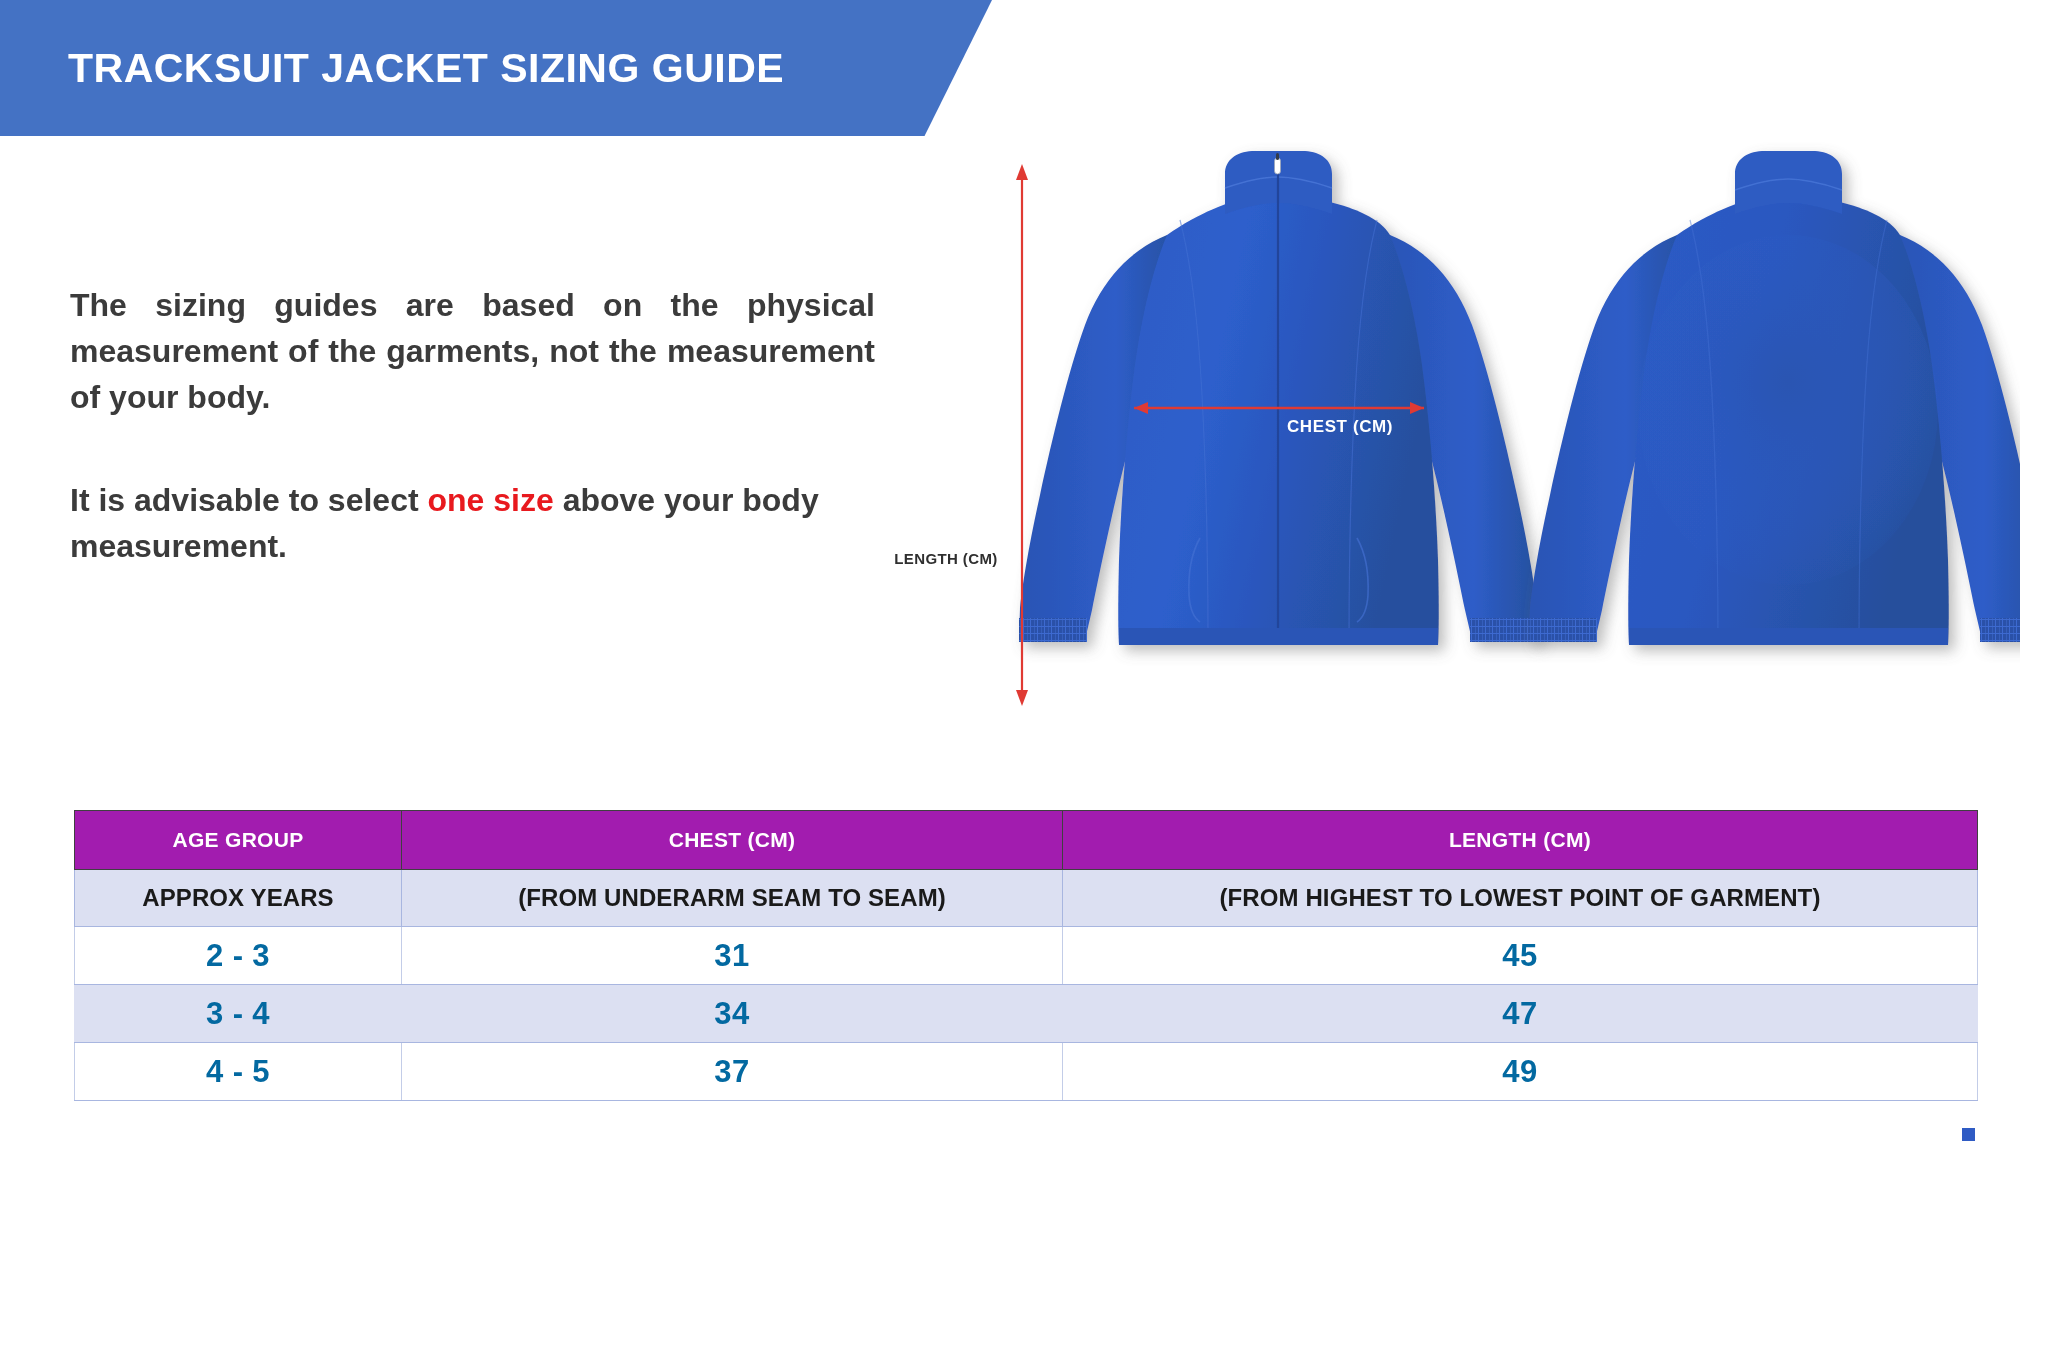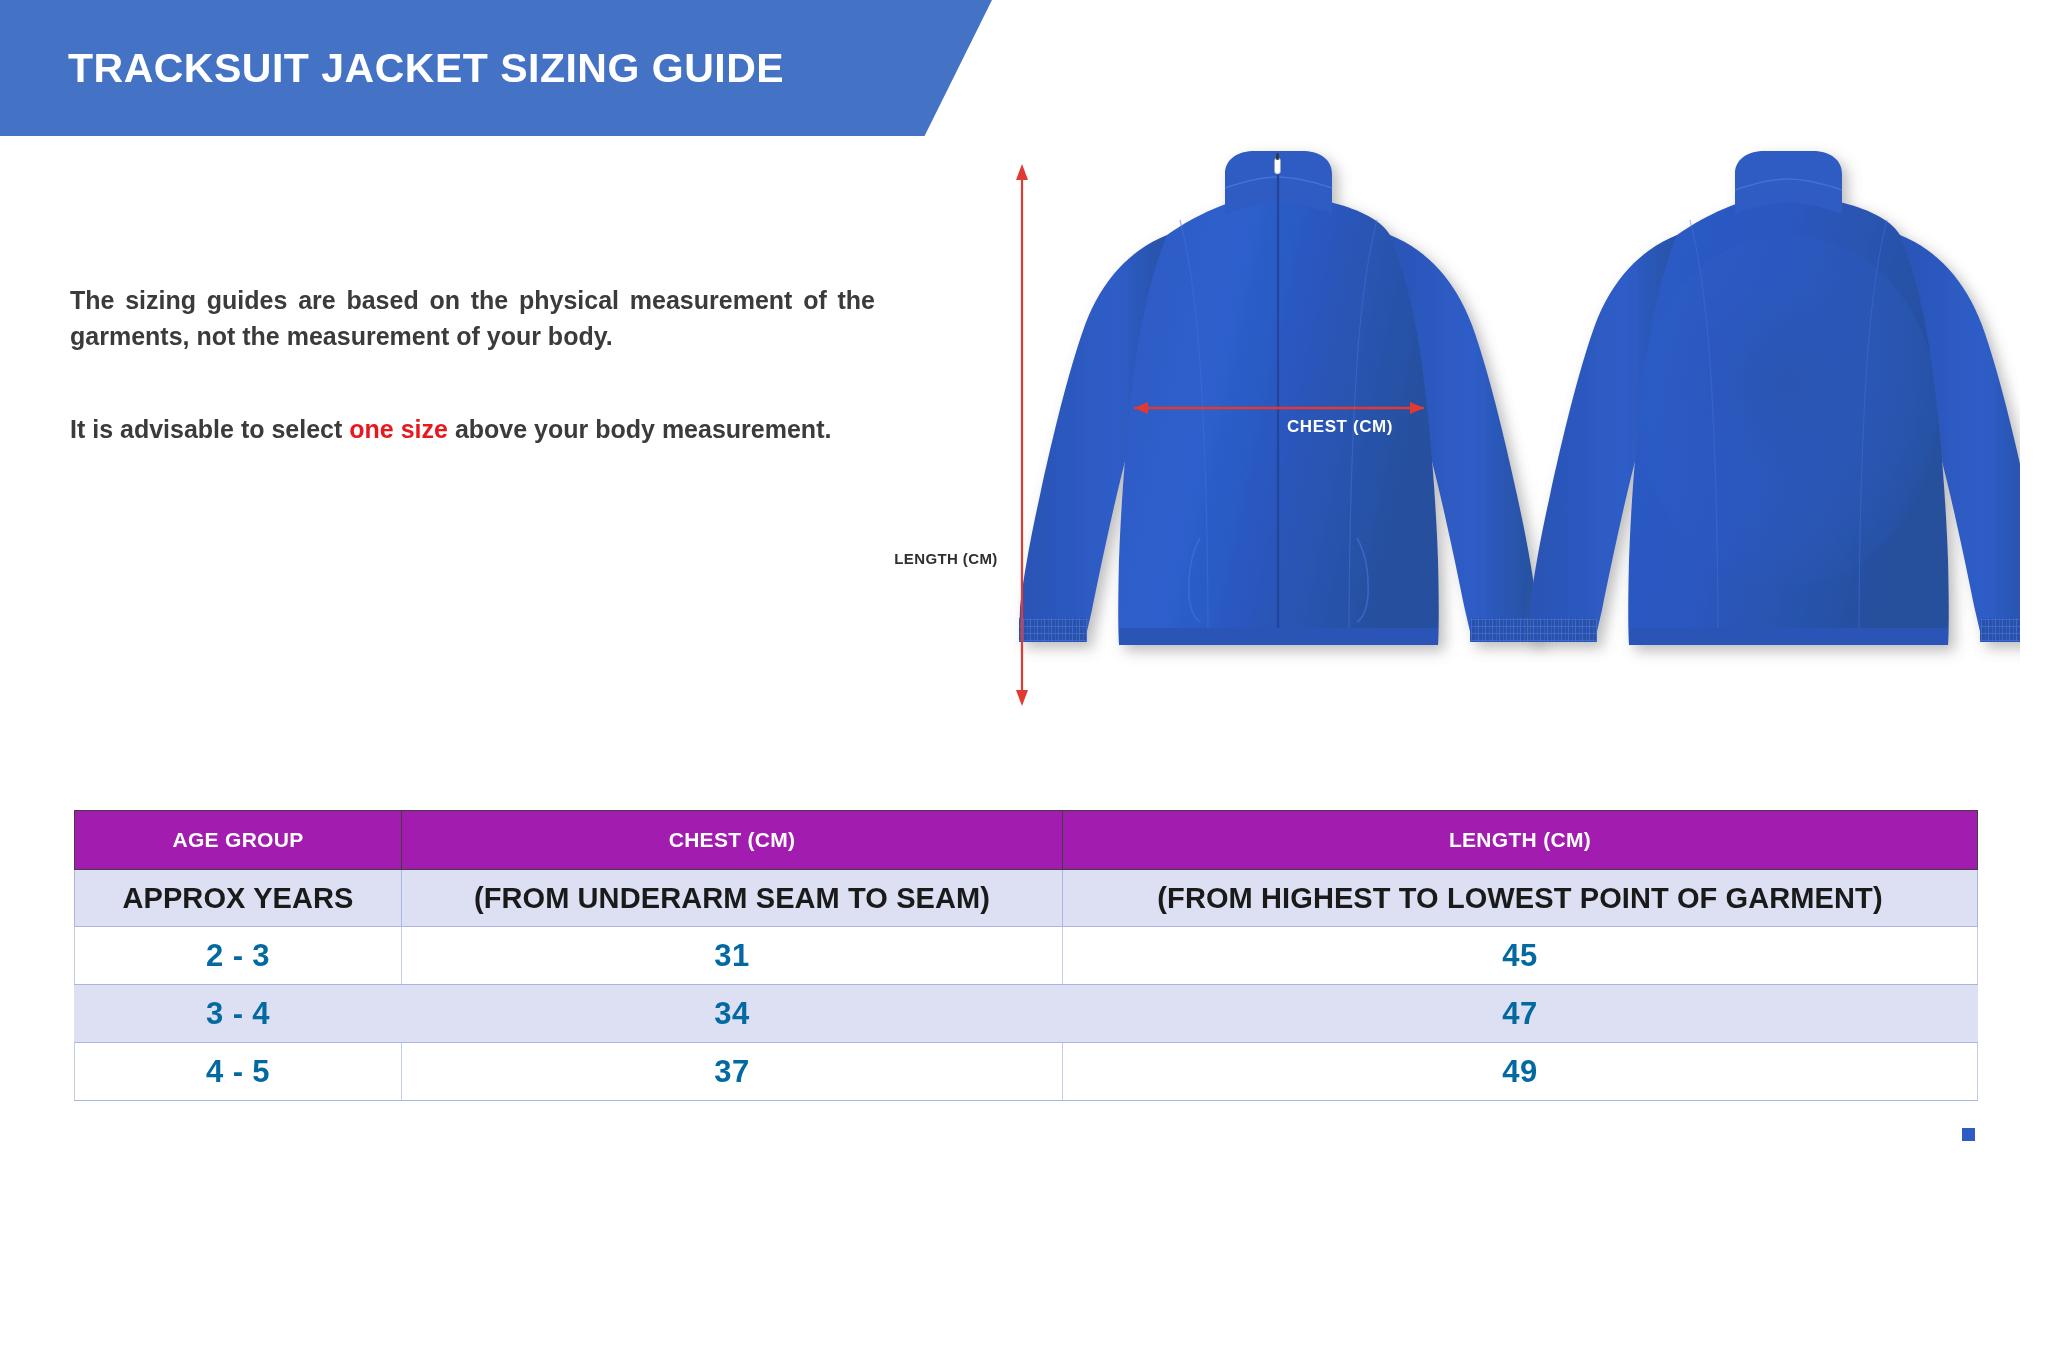--- a/index.html
+++ b/index.html
@@ -38,21 +38,21 @@
     font-family: "Liberation Sans", sans-serif;
   }
 
   
   .intro {
     position: absolute;
     left: 70px;
     top: 282px;
     width: 805px;
     color: #3b3b3b;
-    font-size: 25px;
+    font-size: 32px;
     line-height: 1.44;
     font-weight: bold;
     text-align: justify;
   }
   .intro p {
     margin: 0;
   }
   .intro p.second {
     margin-top: 57px;
   }
@@ -128,21 +128,21 @@
     color: #ffffff;
     font-size: 21px;
     font-weight: bold;
     height: 58px;
     border: 1px solid #404040;
     letter-spacing: 0.3px;
   }
   tr.head-sub td {
     background: #DCE0F2;
     color: #1a1a1a;
-    font-size: 29px;
+    font-size: 24px;
     font-weight: bold;
     height: 56px;
     border: 1px solid #A8B6E0;
     letter-spacing: 0.1px;
   }
   tr.data td {
     font-size: 31px;
     font-weight: bold;
     color: #0369a1;
     height: 57px;

